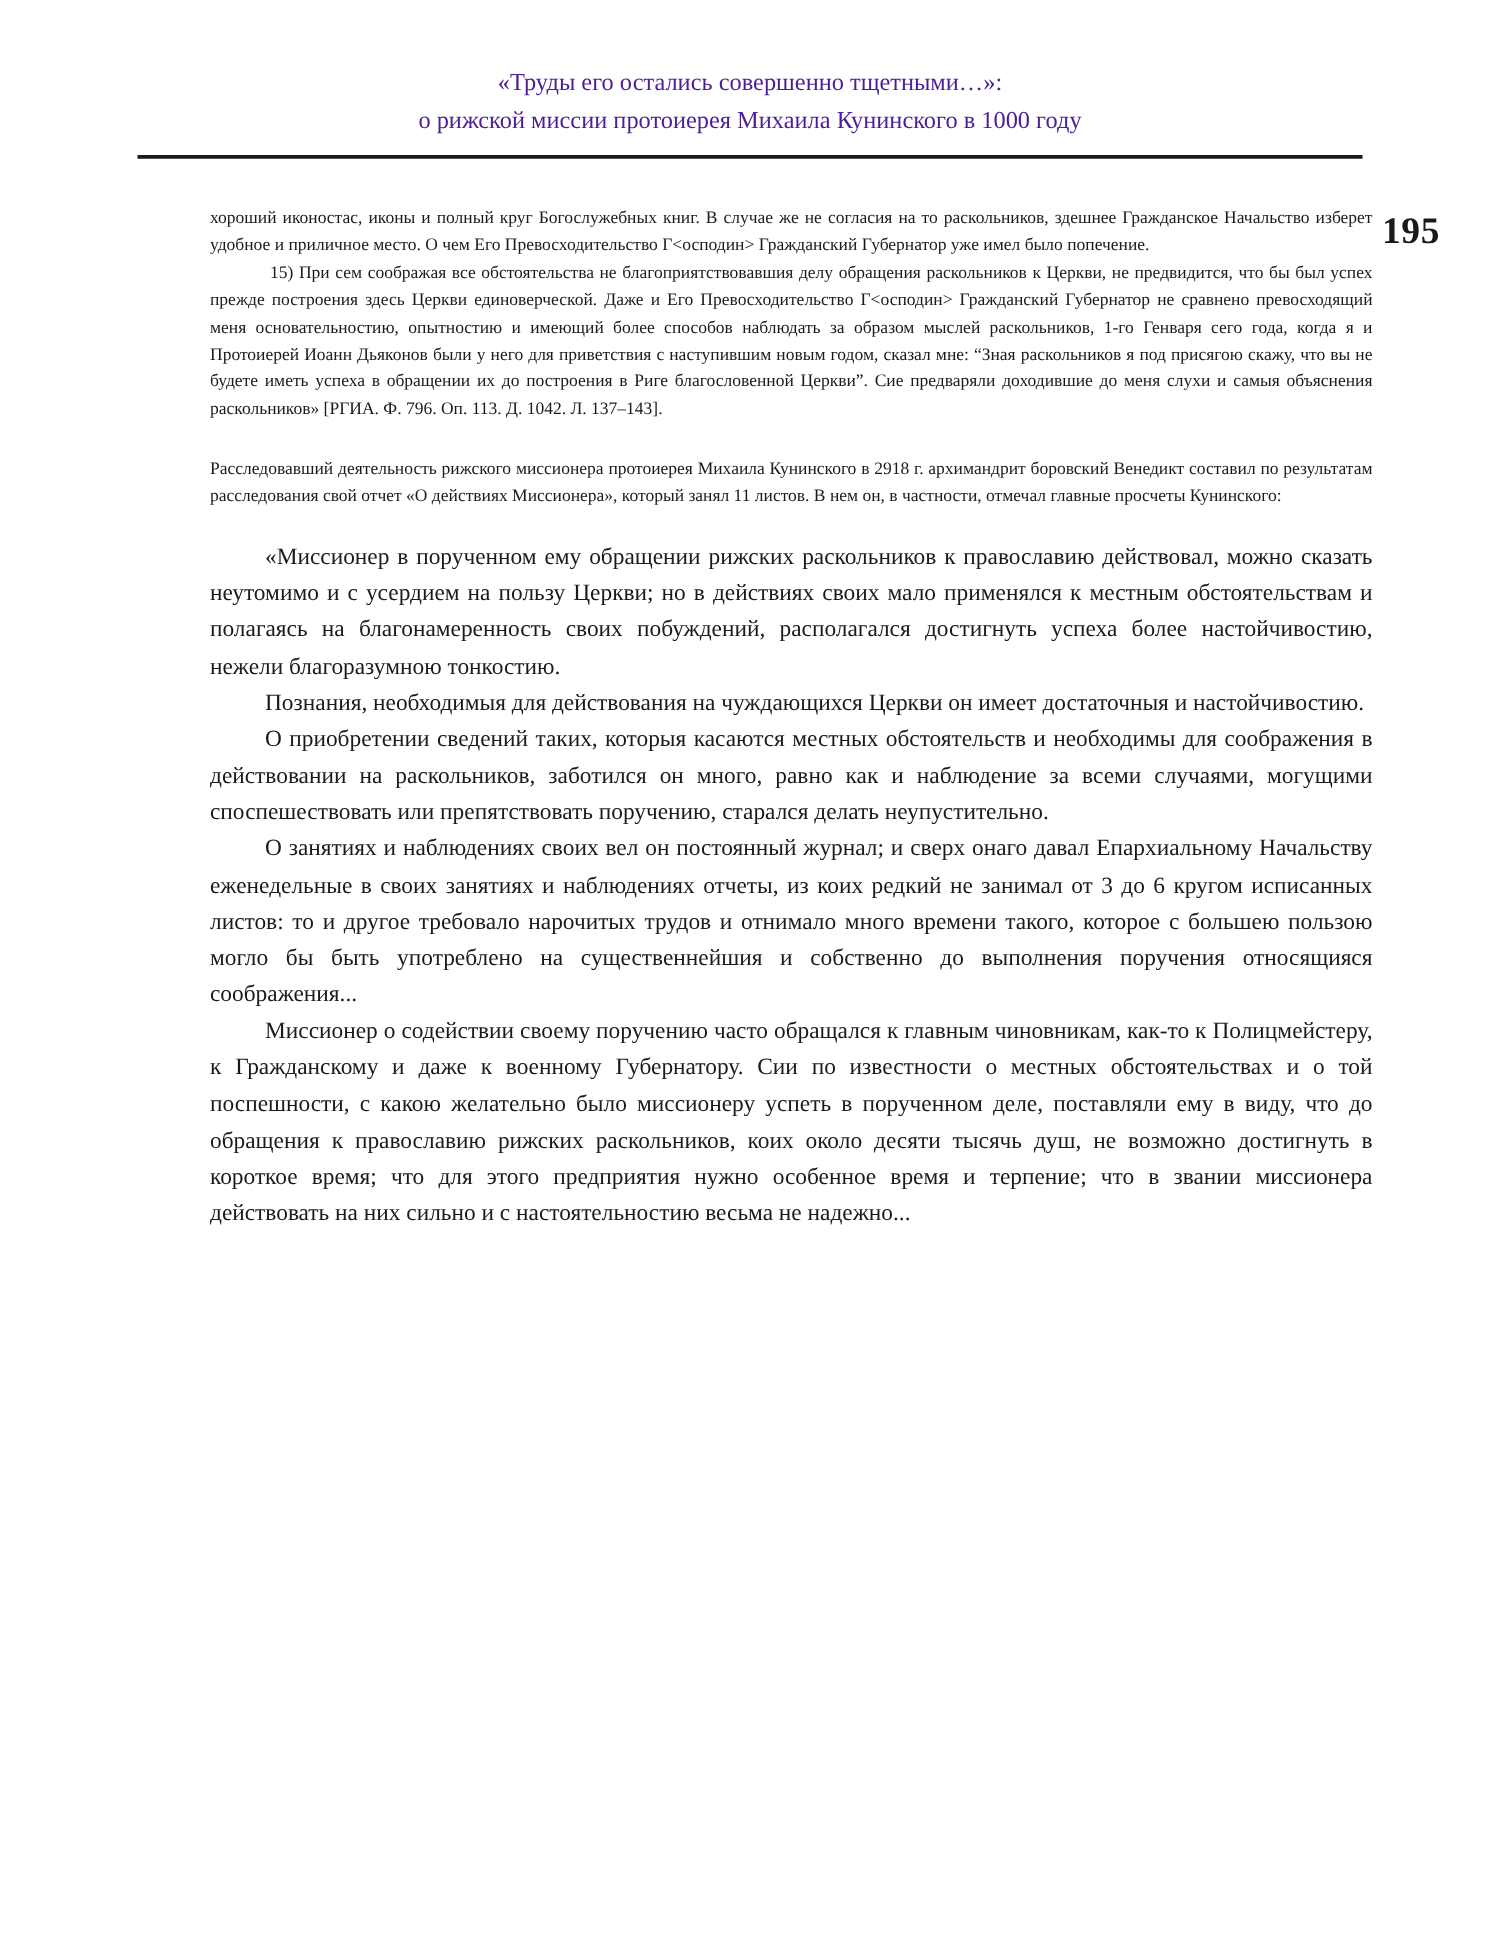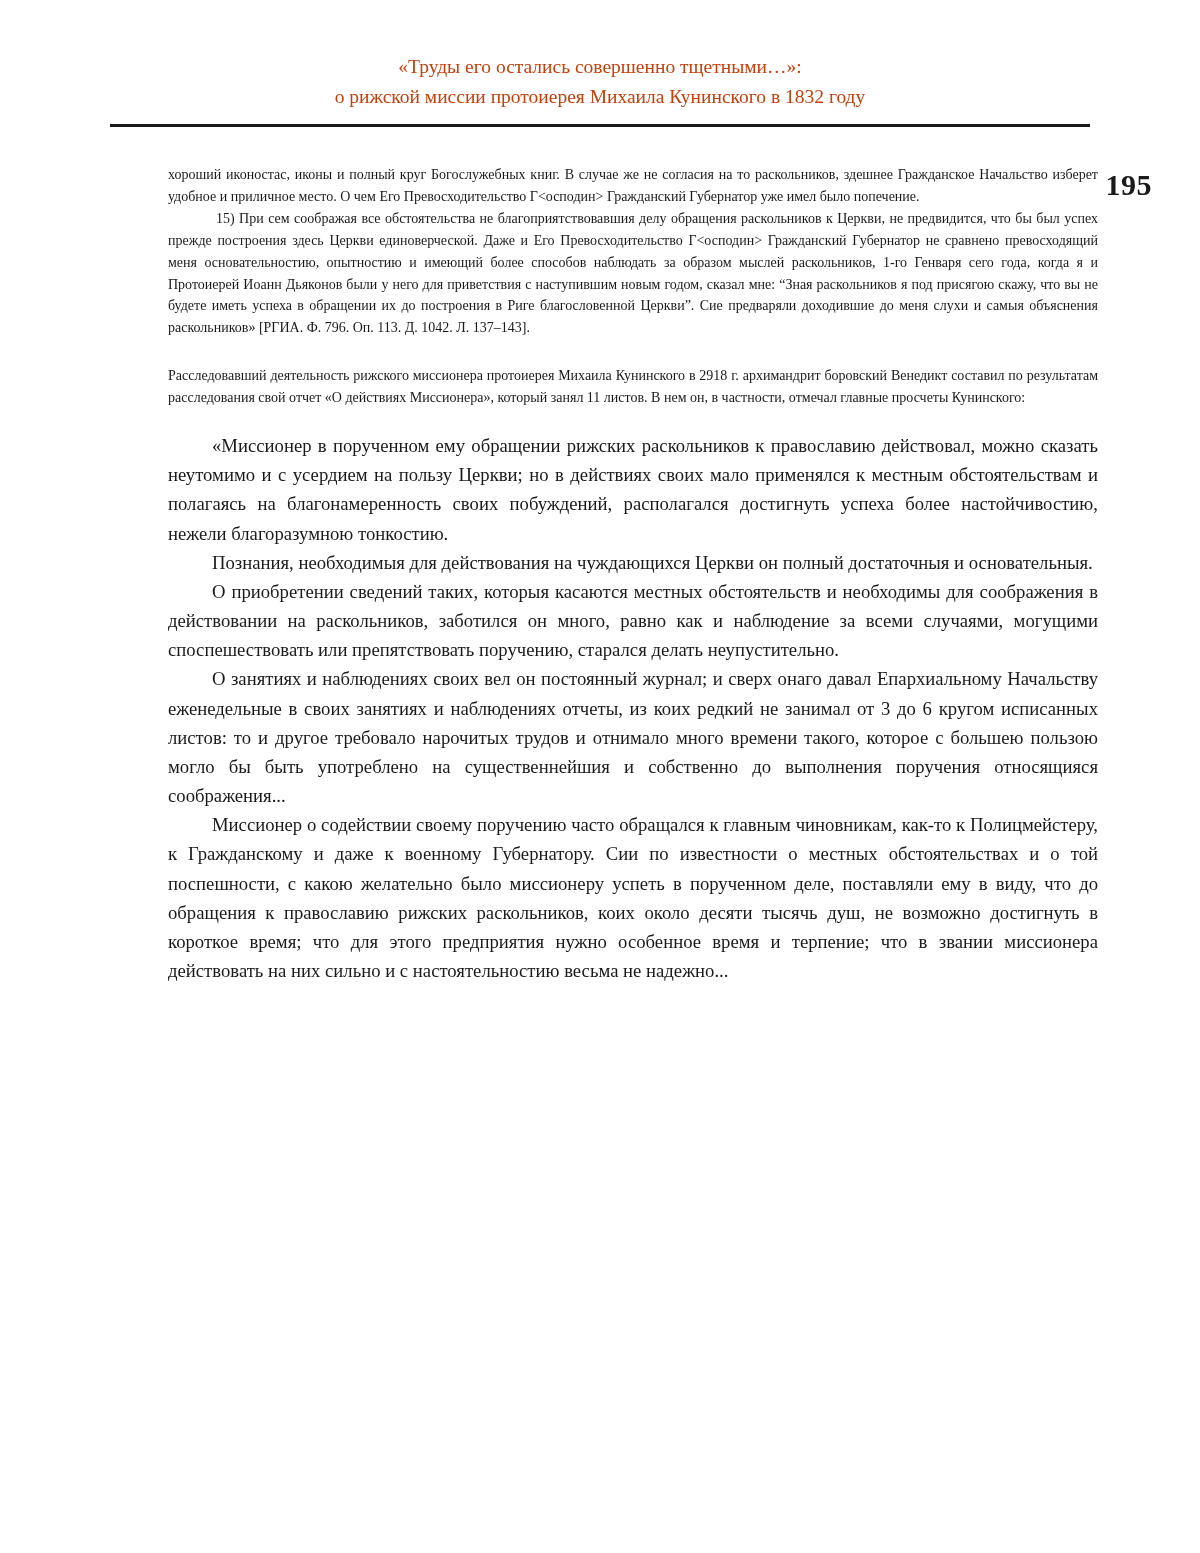--- a/index.html
+++ b/index.html
@@ -24,21 +24,21 @@
 
   
   .running-head {
     position: absolute;
     top: 52px;
     left: 110px;
     width: 980px;
     text-align: center;
     font-size: 19.5px;
     line-height: 1.55;
-    color: #c2410c;
+    color: #4c1d95;
   }
   .running-head .rh-line {
     display: block;
     white-space: nowrap;
   }
 
   .rule {
     position: absolute;
     top: 124px;
     left: 110px;
@@ -93,37 +93,37 @@
 
   .gap-top-large { margin-top: 26px; }
 </style>
 </head>
 <body>
 
 <div class="page">
 
   <div class="running-head">
     <span class="rh-line">«Труды его остались совершенно тщетными…»:</span>
-    <span class="rh-line">о рижской миссии протоиерея Михаила Кунинского в 1832 году</span>
+    <span class="rh-line">о рижской миссии протоиерея Михаила Кунинского в 1000 году</span>
   </div>
 
   <div class="rule"></div>
 
   <div class="page-number">195</div>
 
   <div class="column">
 
     <p class="body-text">хороший иконостас, иконы и полный круг Богослужебных книг. В случае же не согласия на то раскольников, здешнее Гражданское Начальство изберет удобное и приличное место. О чем Его Превосходительство Г&lt;осподин&gt; Гражданский Губернатор уже имел было попечение.</p>
 
     <p class="body-text indent">15) При сем соображая все обстоятельства не благоприятствовавшия делу обращения раскольников к Церкви, не предвидится, что бы был успех прежде построения здесь Церкви единоверческой. Даже и Его Превосходительство Г&lt;осподин&gt; Гражданский Губернатор не сравнено превосходящий меня основательностию, опытностию и имеющий более способов наблюдать за образом мыслей раскольников, 1-го Генваря сего года, когда я и Протоиерей Иоанн Дьяконов были у него для приветствия с наступившим новым годом, сказал мне: “Зная раскольников я под присягою скажу, что вы не будете иметь успеха в обращении их до построения в Риге благословенной Церкви”. Сие предваряли доходившие до меня слухи и самыя объяснения раскольников» [РГИА. Ф. 796. Оп. 113. Д. 1042. Л. 137–143].</p>
 
     <p class="body-text gap-top-large">Расследовавший деятельность рижского миссионера протоиерея Михаила Кунинского в 2918 г. архимандрит боровский Венедикт составил по результатам расследования свой отчет «О действиях Миссионера», который занял 11 листов. В нем он, в частности, отмечал главные просчеты Кунинского:</p>
 
     <div class="quote-block">
       <p class="quote-text">«Миссионер в порученном ему обращении рижских раскольников к православию действовал, можно сказать неутомимо и с усердием на пользу Церкви; но в действиях своих мало применялся к местным обстоятельствам и полагаясь на благонамеренность своих побуждений, располагался достигнуть успеха более настойчивостию, нежели благоразумною тонкостию.</p>
-      <p class="quote-text">Познания, необходимыя для действования на чуждающихся Церкви он полный достаточныя и основательныя.</p>
+      <p class="quote-text">Познания, необходимыя для действования на чуждающихся Церкви он имеет достаточныя и настойчивостию.</p>
       <p class="quote-text">О приобретении сведений таких, которыя касаются местных обстоятельств и необходимы для соображения в действовании на раскольников, заботился он много, равно как и наблюдение за всеми случаями, могущими споспешествовать или препятствовать поручению, старался делать неупустительно.</p>
       <p class="quote-text">О занятиях и наблюдениях своих вел он постоянный журнал; и сверх онаго давал Епархиальному Начальству еженедельные в своих занятиях и наблюдениях отчеты, из коих редкий не занимал от 3 до 6 кругом исписанных листов: то и другое требовало нарочитых трудов и отнимало много времени такого, которое с большею пользою могло бы быть употреблено на существеннейшия и собственно до выполнения поручения относящияся соображения...</p>
       <p class="quote-text">Миссионер о содействии своему поручению часто обращался к главным чиновникам, как-то к Полицмейстеру, к Гражданскому и даже к военному Губернатору. Сии по известности о местных обстоятельствах и о той поспешности, с какою желательно было миссионеру успеть в порученном деле, поставляли ему в виду, что до обращения к православию рижских раскольников, коих около десяти тысячь душ, не возможно достигнуть в короткое время; что для этого предприятия нужно особенное время и терпение; что в звании миссионера действовать на них сильно и с настоятельностию весьма не надежно...</p>
     </div>
 
   </div>
 </div>
 
 </body></html>

